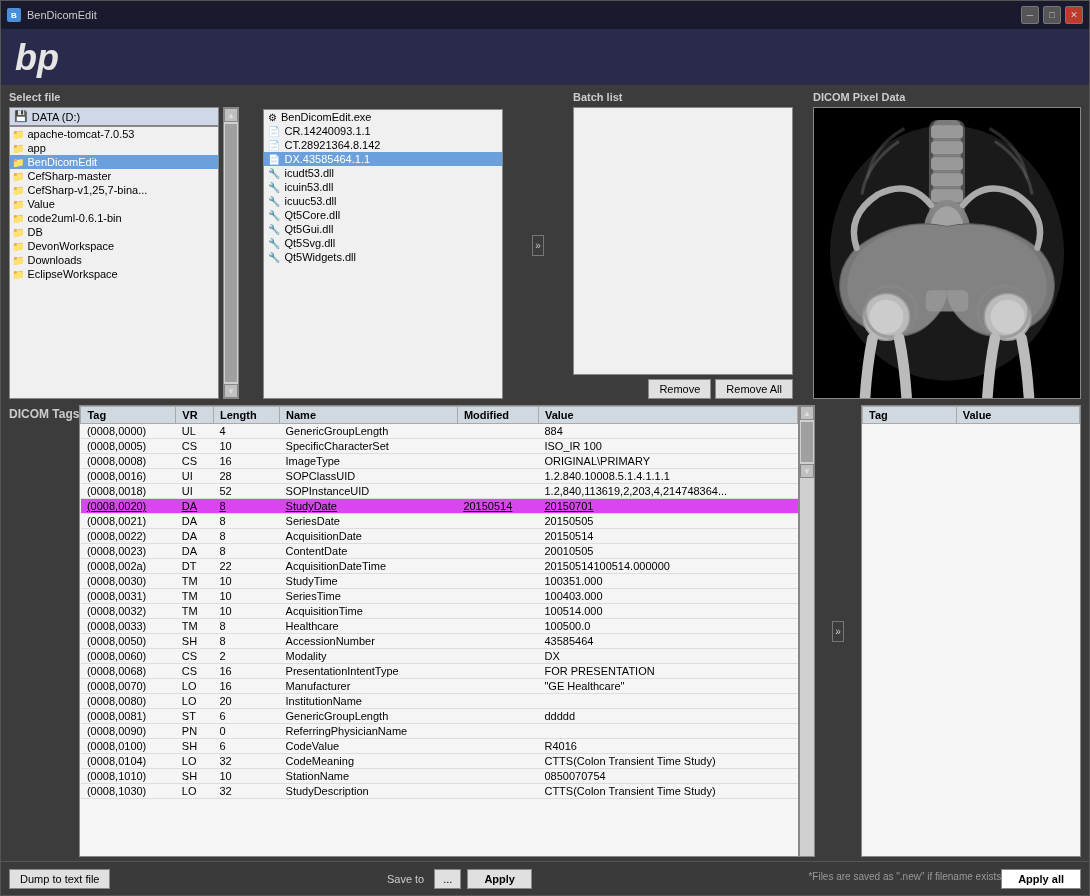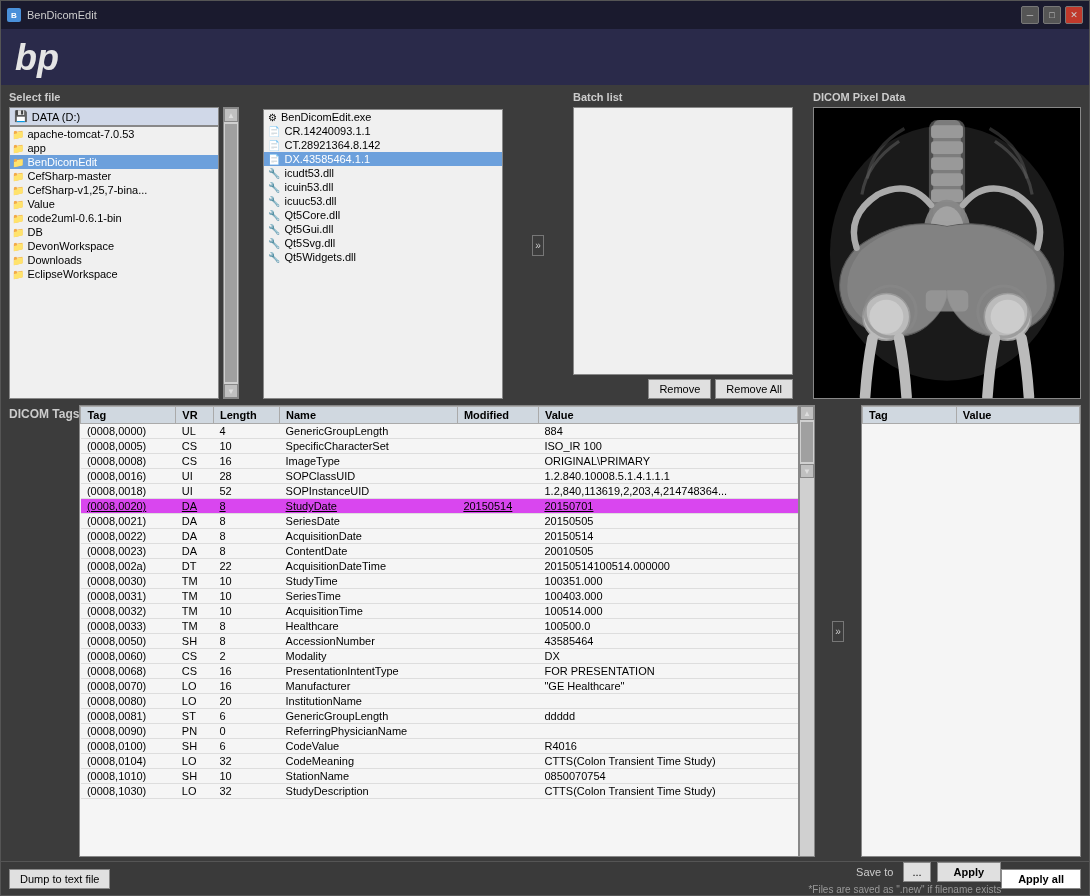--- a/index.html
+++ b/index.html
@@ -386,22 +386,22 @@
     }
     #bottom-note {
       font-size: 10px;
       color: #999;
       text-align: center;
       margin-top: 2px;
     }
     #bottom-center-wrapper {
       flex: 1;
       display: flex;
-      flex-direction: column;
-      align-items: flex-end;
+      flex-direction: row;
+      align-items: flex-start;
     }
     #save-label {
       color: #ccc;
       font-size: 11px;
       margin-right: 4px;
     }
     
     #xray-svg {
       width: 100%;
       height: 100%;

